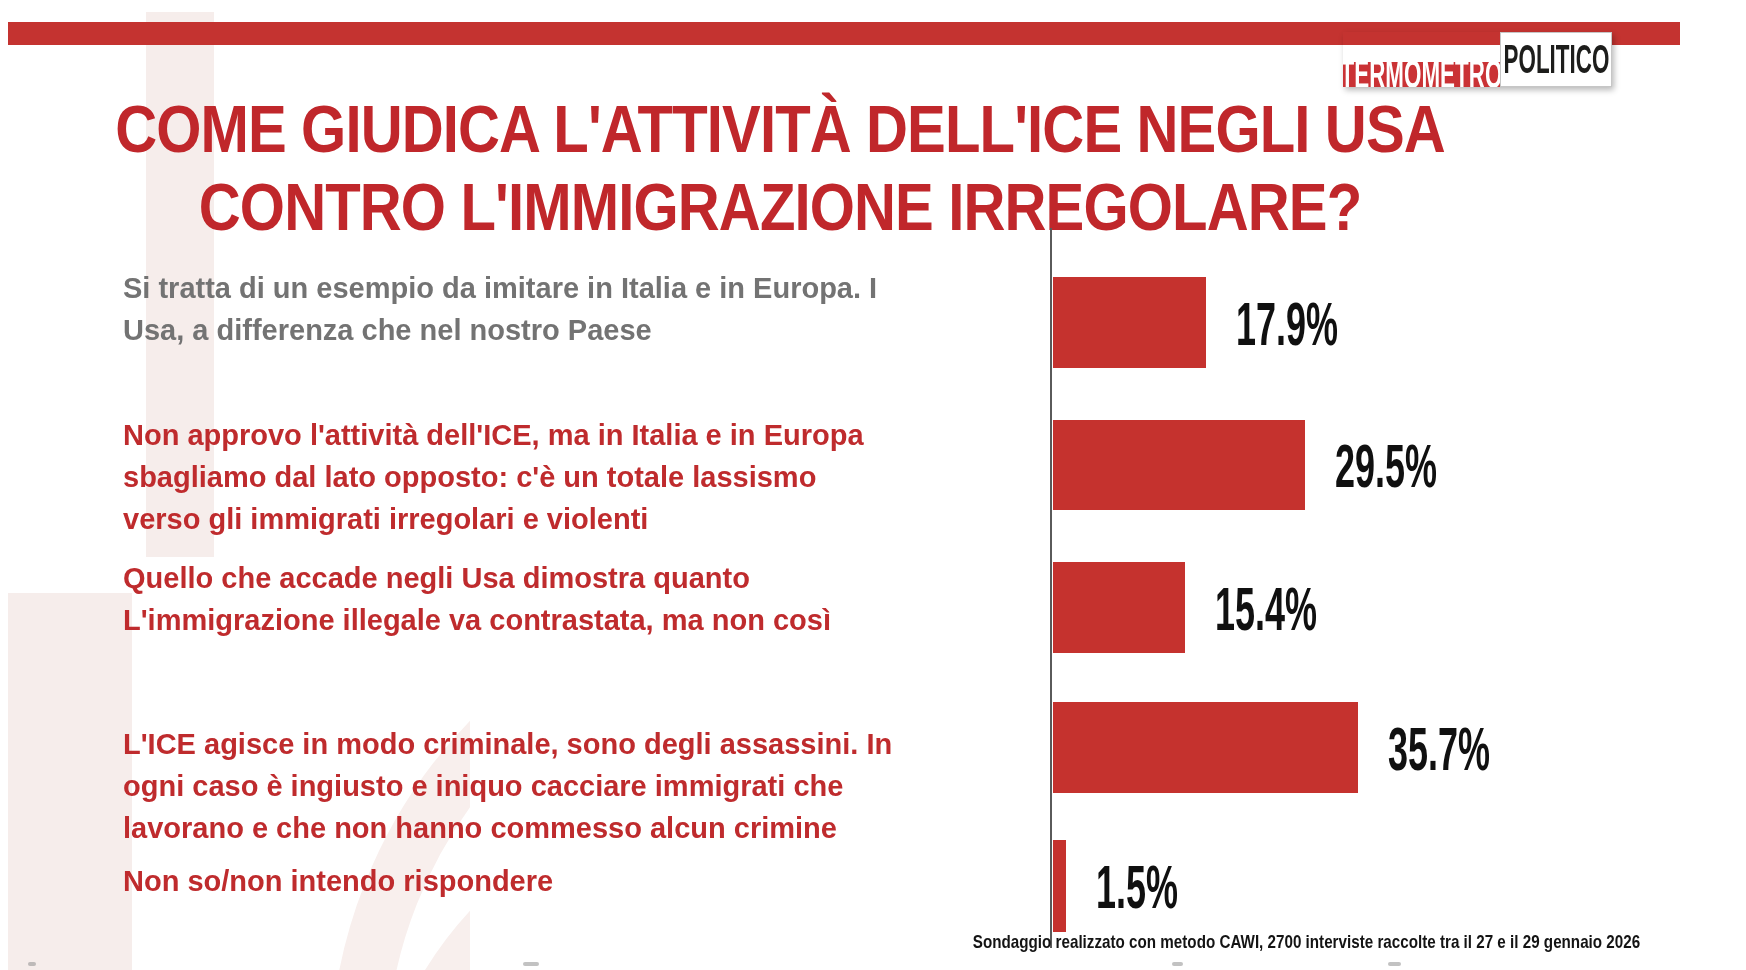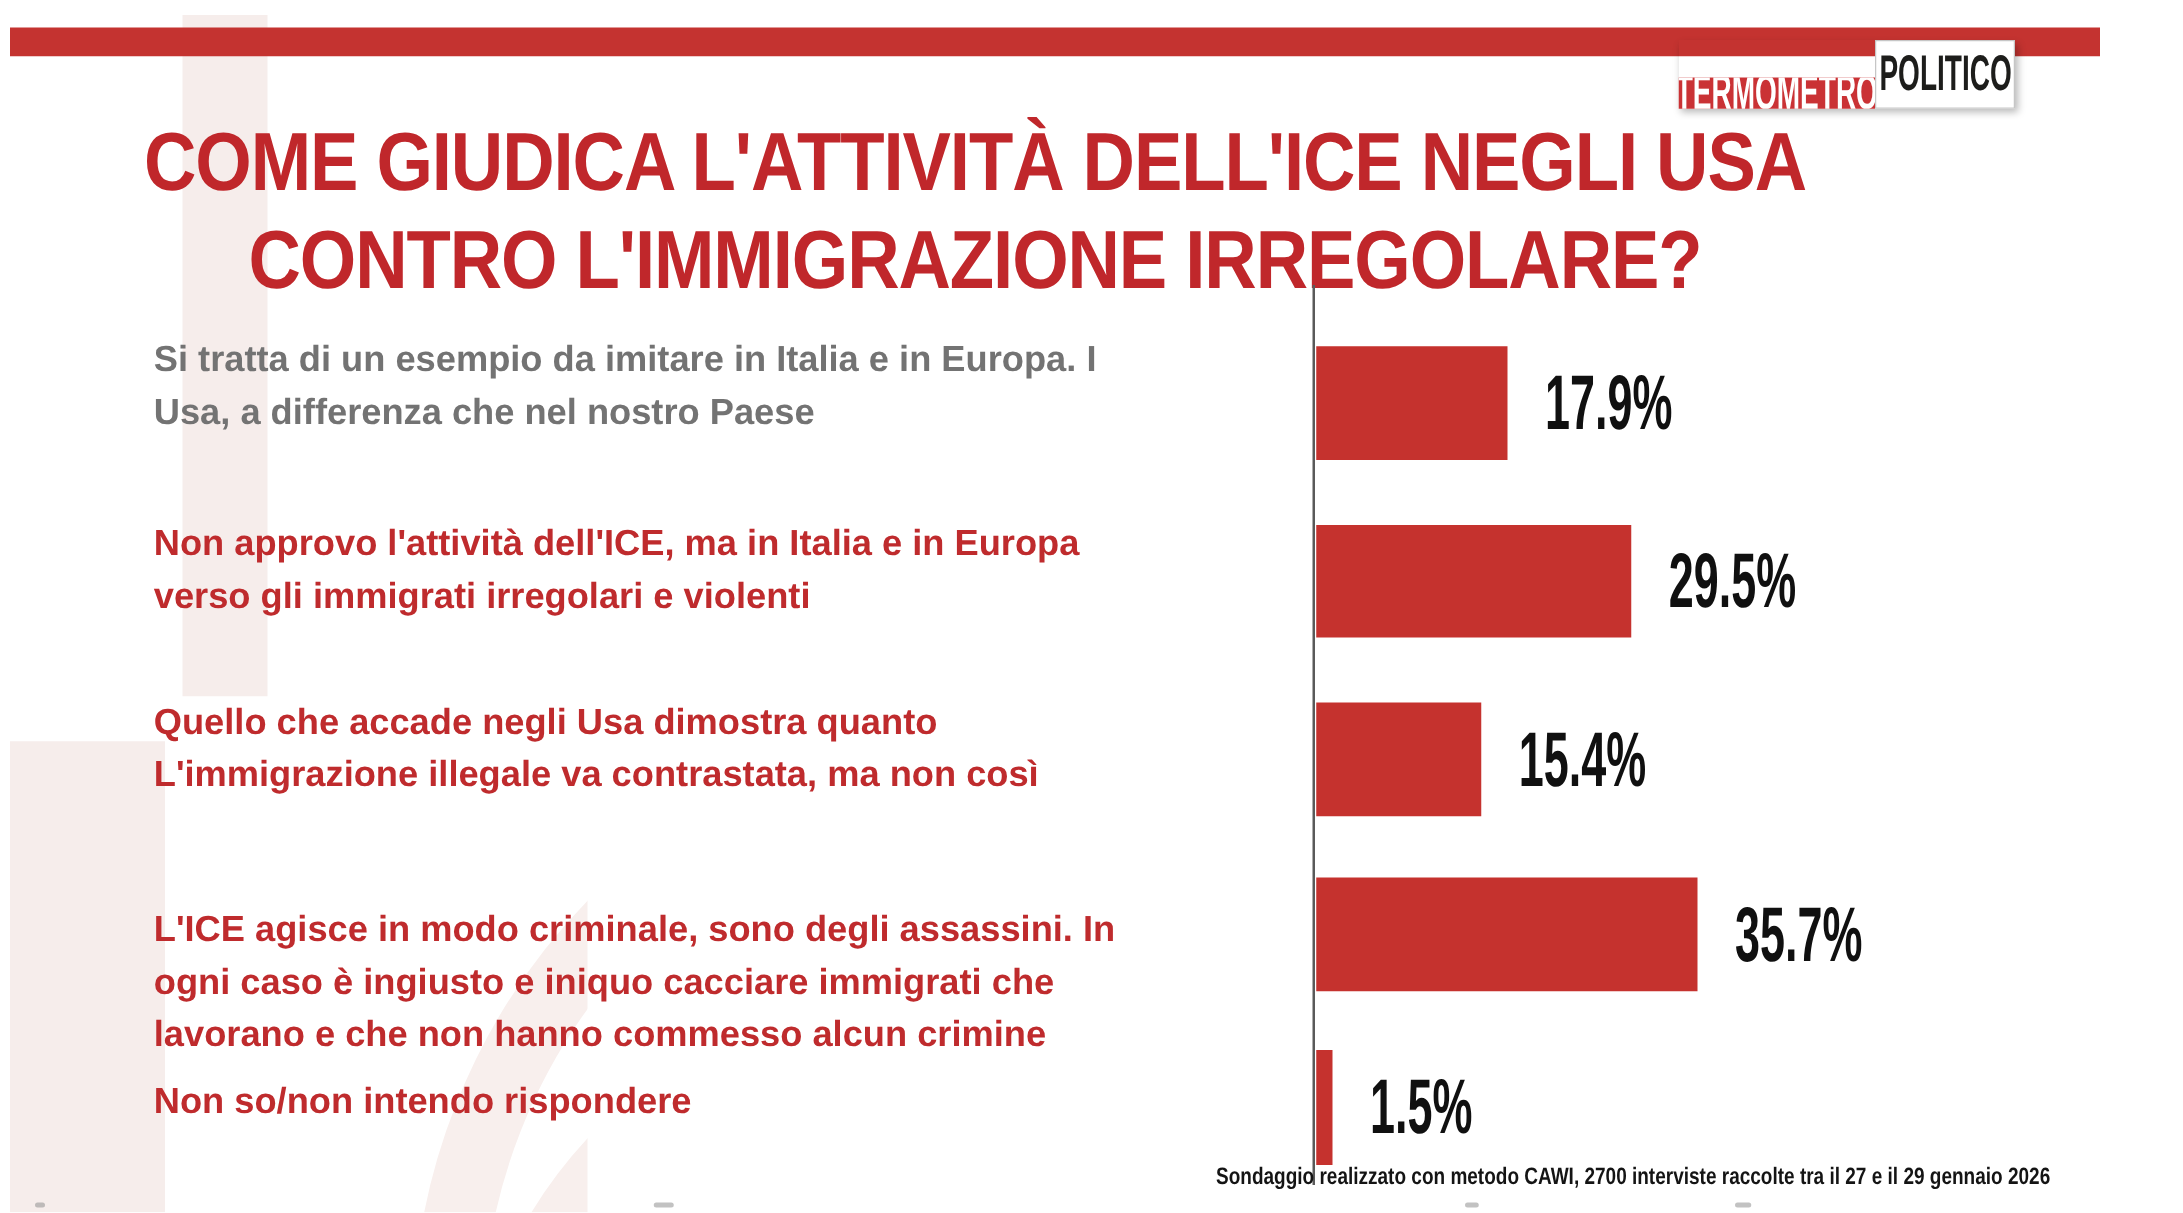--- a/index.html
+++ b/index.html
@@ -70,20 +70,21 @@
   <div class="axis" style="background: rgb(90, 90, 90);"></div>
   <div id="rows">
       <div class="answer" style="top: 267px; color: #737373;">
         <div>Si tratta di un esempio da imitare in Italia e in Europa. I</div>
         <div>Usa, a differenza che nel nostro Paese</div>
       </div>
       <div class="bar" style="top: 277px; height: 91px; width: 153px; background: rgb(197, 50, 46);"></div>
       <div class="pct" style="left: 1236px; top: 322.5px; color: rgb(16, 16, 16);">17.9%</div>
       <div class="answer" style="top: 414px; color: rgb(191, 43, 45);">
         <div>Non approvo l'attività dell'ICE, ma in Italia e in Europa</div>
+        <div>sbagliamo dal lato opposto: c'è un totale lassismo</div>
         <div>verso gli immigrati irregolari e violenti</div>
       </div>
       <div class="bar" style="top: 420px; height: 90px; width: 252px; background: rgb(197, 50, 46);"></div>
       <div class="pct" style="left: 1335px; top: 465px; color: rgb(16, 16, 16);">29.5%</div>
       <div class="answer" style="top: 557px; color: rgb(191, 43, 45);">
         <div>Quello che accade negli Usa dimostra quanto</div>
         <div>L'immigrazione illegale va contrastata, ma non così</div>
       </div>
       <div class="bar" style="top: 562px; height: 91px; width: 132px; background: rgb(197, 50, 46);"></div>
       <div class="pct" style="left: 1215px; top: 607.5px; color: rgb(16, 16, 16);">15.4%</div>

